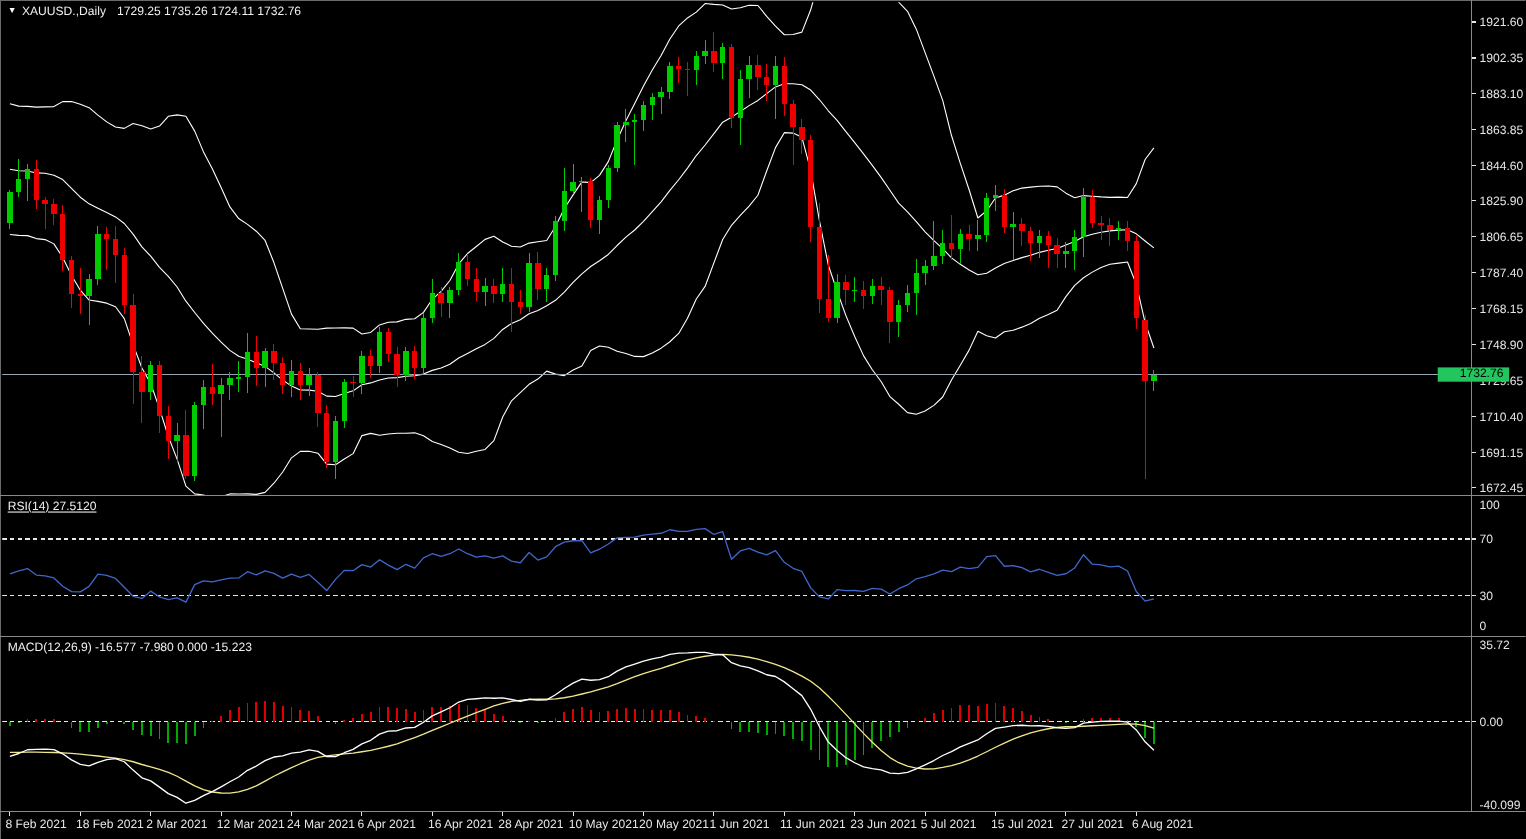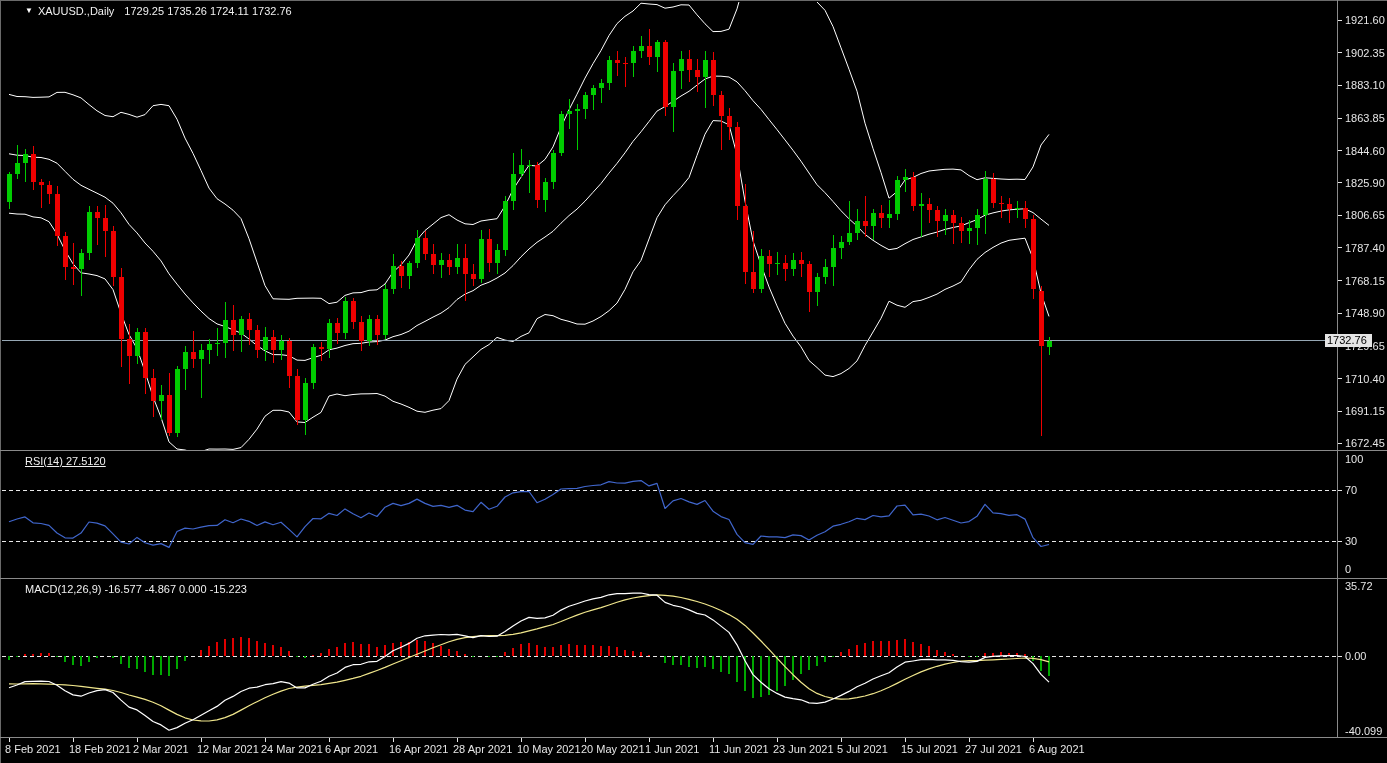--- a/index.html
+++ b/index.html
@@ -1,26 +1,26 @@
 <!DOCTYPE html>
 <html><head>
 <meta charset="utf-8">
 <style>
   html,body{margin:0;padding:0;background:#000;}
   #stage{position:relative;width:1387px;height:763px;background:#000;overflow:hidden;
          font-family:"Liberation Sans",sans-serif;}
   svg{font-family:"Liberation Sans",sans-serif;display:block;}
-  .overlay{position:absolute;color:#F0F0F0;font-size:11px;white-space:pre;margin-left:18px;}
+  .overlay{position:absolute;color:#F0F0F0;font-size:11px;white-space:pre;}
   #titleLabel{top:5px;left:7px;}
   #titleLabel .tri{font-size:8px;vertical-align:2px;margin-right:5px;color:#FFFFFF;}
   #titleLabel .sym{margin-right:10px;}
   #rsiLabel{top:455px;left:7px;text-decoration:underline;}
   #macdLabel{top:583px;left:7px;}
-  #bidLabel{left:1307px;width:45px;height:13px;background:#e5e5e5;color:#000000;
-            font-size:11px;line-height:13px;padding-left:2px;}
+  #bidLabel{left:1307px;width:45px;height:13px;background:#22c55e;color:#000000;
+            font-size:11px;line-height:13px;padding-left:20px;}
 </style>
 </head>
 <body>
 
 <div id="stage">
   <svg id="chart" width="1387" height="763">
     <defs>
       <clipPath id="clipMain">
           <rect x="2" y="2" width="1335" height="448"></rect>
         </clipPath>
@@ -522,15 +522,15 @@
         <line x1="1337.5" y1="0" x2="1337.5" y2="737" stroke="#8A8A8A" shape-rendering="crispEdges"></line>
         <line x1="0" y1="450.5" x2="1387" y2="450.5" stroke="#8A8A8A" shape-rendering="crispEdges"></line>
         <line x1="0" y1="578.5" x2="1387" y2="578.5" stroke="#8A8A8A" shape-rendering="crispEdges"></line>
         <line x1="0" y1="737.5" x2="1387" y2="737.5" stroke="#8A8A8A" shape-rendering="crispEdges"></line>
       </g>
   </svg>
 
   <div class="overlay" id="titleLabel"><span class="tri">▼</span><span class="sym">XAUUSD.,Daily</span><span>1729.25 1735.26 1724.11 1732.76</span></div>
 
   <div class="overlay" id="rsiLabel">RSI(14) 27.5120</div>
-  <div class="overlay" id="macdLabel">MACD(12,26,9) -16.577 -4.867 0.000 -15.223</div>
+  <div class="overlay" id="macdLabel">MACD(12,26,9) -16.577 -7.980 0.000 -15.223</div>
   <div class="overlay" id="bidLabel" style="top: 334.283px;">1732.76</div>
 </div>
 
 </body></html>

